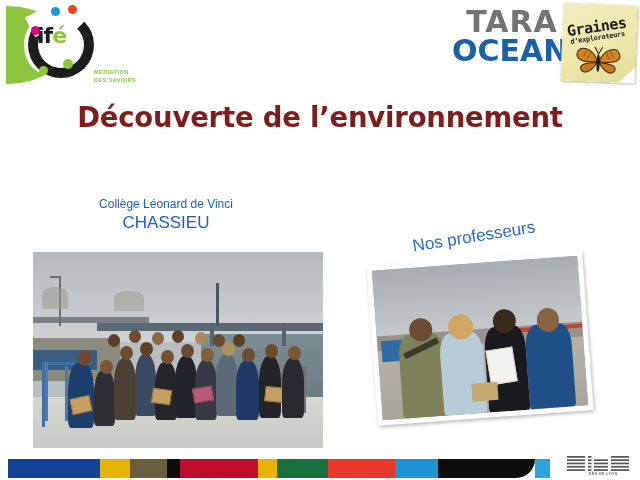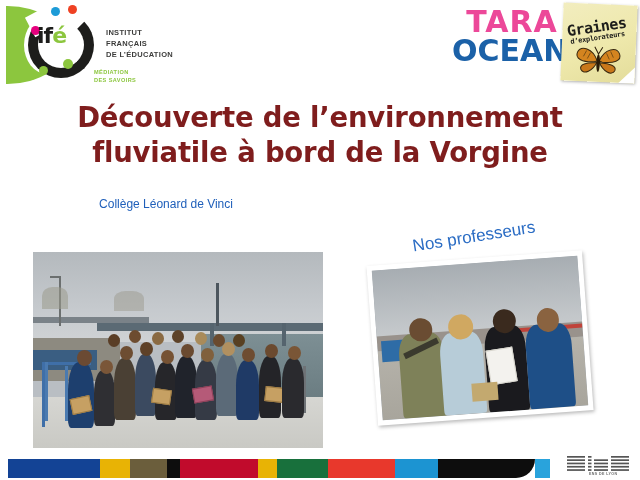--- a/index.html
+++ b/index.html
@@ -99,21 +99,21 @@
     position: absolute;
     left: 452px;
     top: 8px;
     width: 120px;
     height: 76px;
   }
   #tara-logo .tara {
     font-family: "DejaVu Sans", sans-serif;
     font-size: 30px;
     font-weight: bold;
-    color: #ec4899;
+    color: #737373;
     letter-spacing: 1px;
     line-height: 0.95;
     text-align: center;
   }
   #tara-logo .oceans {
     font-family: "DejaVu Sans", sans-serif;
     font-size: 30px;
     font-weight: bold;
     color: #1b61a8;
     letter-spacing: 0px;
@@ -382,25 +382,20 @@
   <div class="green-wedge"></div>
   <div class="white-notch"></div>
   <div class="ring"></div>
   <div class="ring-gap"></div>
   <div class="dot magenta"></div>
   <div class="dot blue"></div>
   <div class="dot orange"></div>
   <div class="dot green1"></div>
   <div class="dot green2"></div>
   <div class="wordmark"><span>if</span><span class="accent">é</span></div>
-  <div class="ife-title">
-    <div>INSTITUT</div>
-    <div>FRANÇAIS</div>
-    <div>DE L’ÉDUCATION</div>
-  </div>
   <div class="ife-sub">
     <div>MÉDIATION</div>
     <div>DES SAVOIRS</div>
   </div>
 </div>
 
 <div id="tara-logo">
   <div class="tara">TARA</div>
   <div class="oceans">OCEANS</div>
 </div>
@@ -417,21 +412,20 @@
       <ellipse cx="24" cy="19" rx="1.8" ry="9" fill="#2b1c08"></ellipse>
       <path d="M24 10 L20 3 M24 10 L28 3" stroke="#2b1c08" stroke-width="1" fill="none"></path>
       <path d="M12 7 L9 13 M16 9 L13 15 M36 7 L39 13 M32 9 L35 15" stroke="#3a2a10" stroke-width="0.7" opacity="0.8"></path>
     </g>
   </svg>
   <div class="curl"></div>
 </div>
 
 <div id="main-title">
   <div>Découverte de l’environnement</div>
-  <div>fluviatile à bord de la Vorgine</div>
 </div>
 
 <div id="class-photo">
   <div class="sky"></div>
   <div class="bridge2"></div>
   <div class="bridge"></div>
   <div class="water"></div>
   <div class="dockbank"></div>
   <div class="barge"></div>
   <div class="deck"></div>
@@ -493,20 +487,21 @@
   <div class="head" style="left:33%;top:40%;width:12px;height:13px;background:#6d4c30"></div>
   <div class="head" style="left:41%;top:41%;width:12px;height:13px;background:#8a6a42"></div>
   <div class="head" style="left:48%;top:40%;width:12px;height:13px;background:#5d4228"></div>
   <div class="head" style="left:56%;top:41%;width:12px;height:13px;background:#a98b5a"></div>
   <div class="head" style="left:62%;top:42%;width:12px;height:13px;background:#6a4a2e"></div>
   <div class="head" style="left:69%;top:42%;width:12px;height:13px;background:#584022"></div>
 </div>
 
 <div id="class-caption">
   <div class="line2">Collège Léonard de Vinci</div>
+  <div class="line3">CHASSIEU</div>
 </div>
 
 <div id="teachers-photo-frame" style="transform: rotate(-4.2deg);">
   <div id="teachers-photo">
     <div class="t-sky"></div>
     <div class="t-city"></div>
     <div class="t-wall"></div>
     <div class="t-blue-rail"></div>
     <div style="position:absolute;left:58%;top:45%;width:42%;height:3%;background:#c0433a"></div>
 

